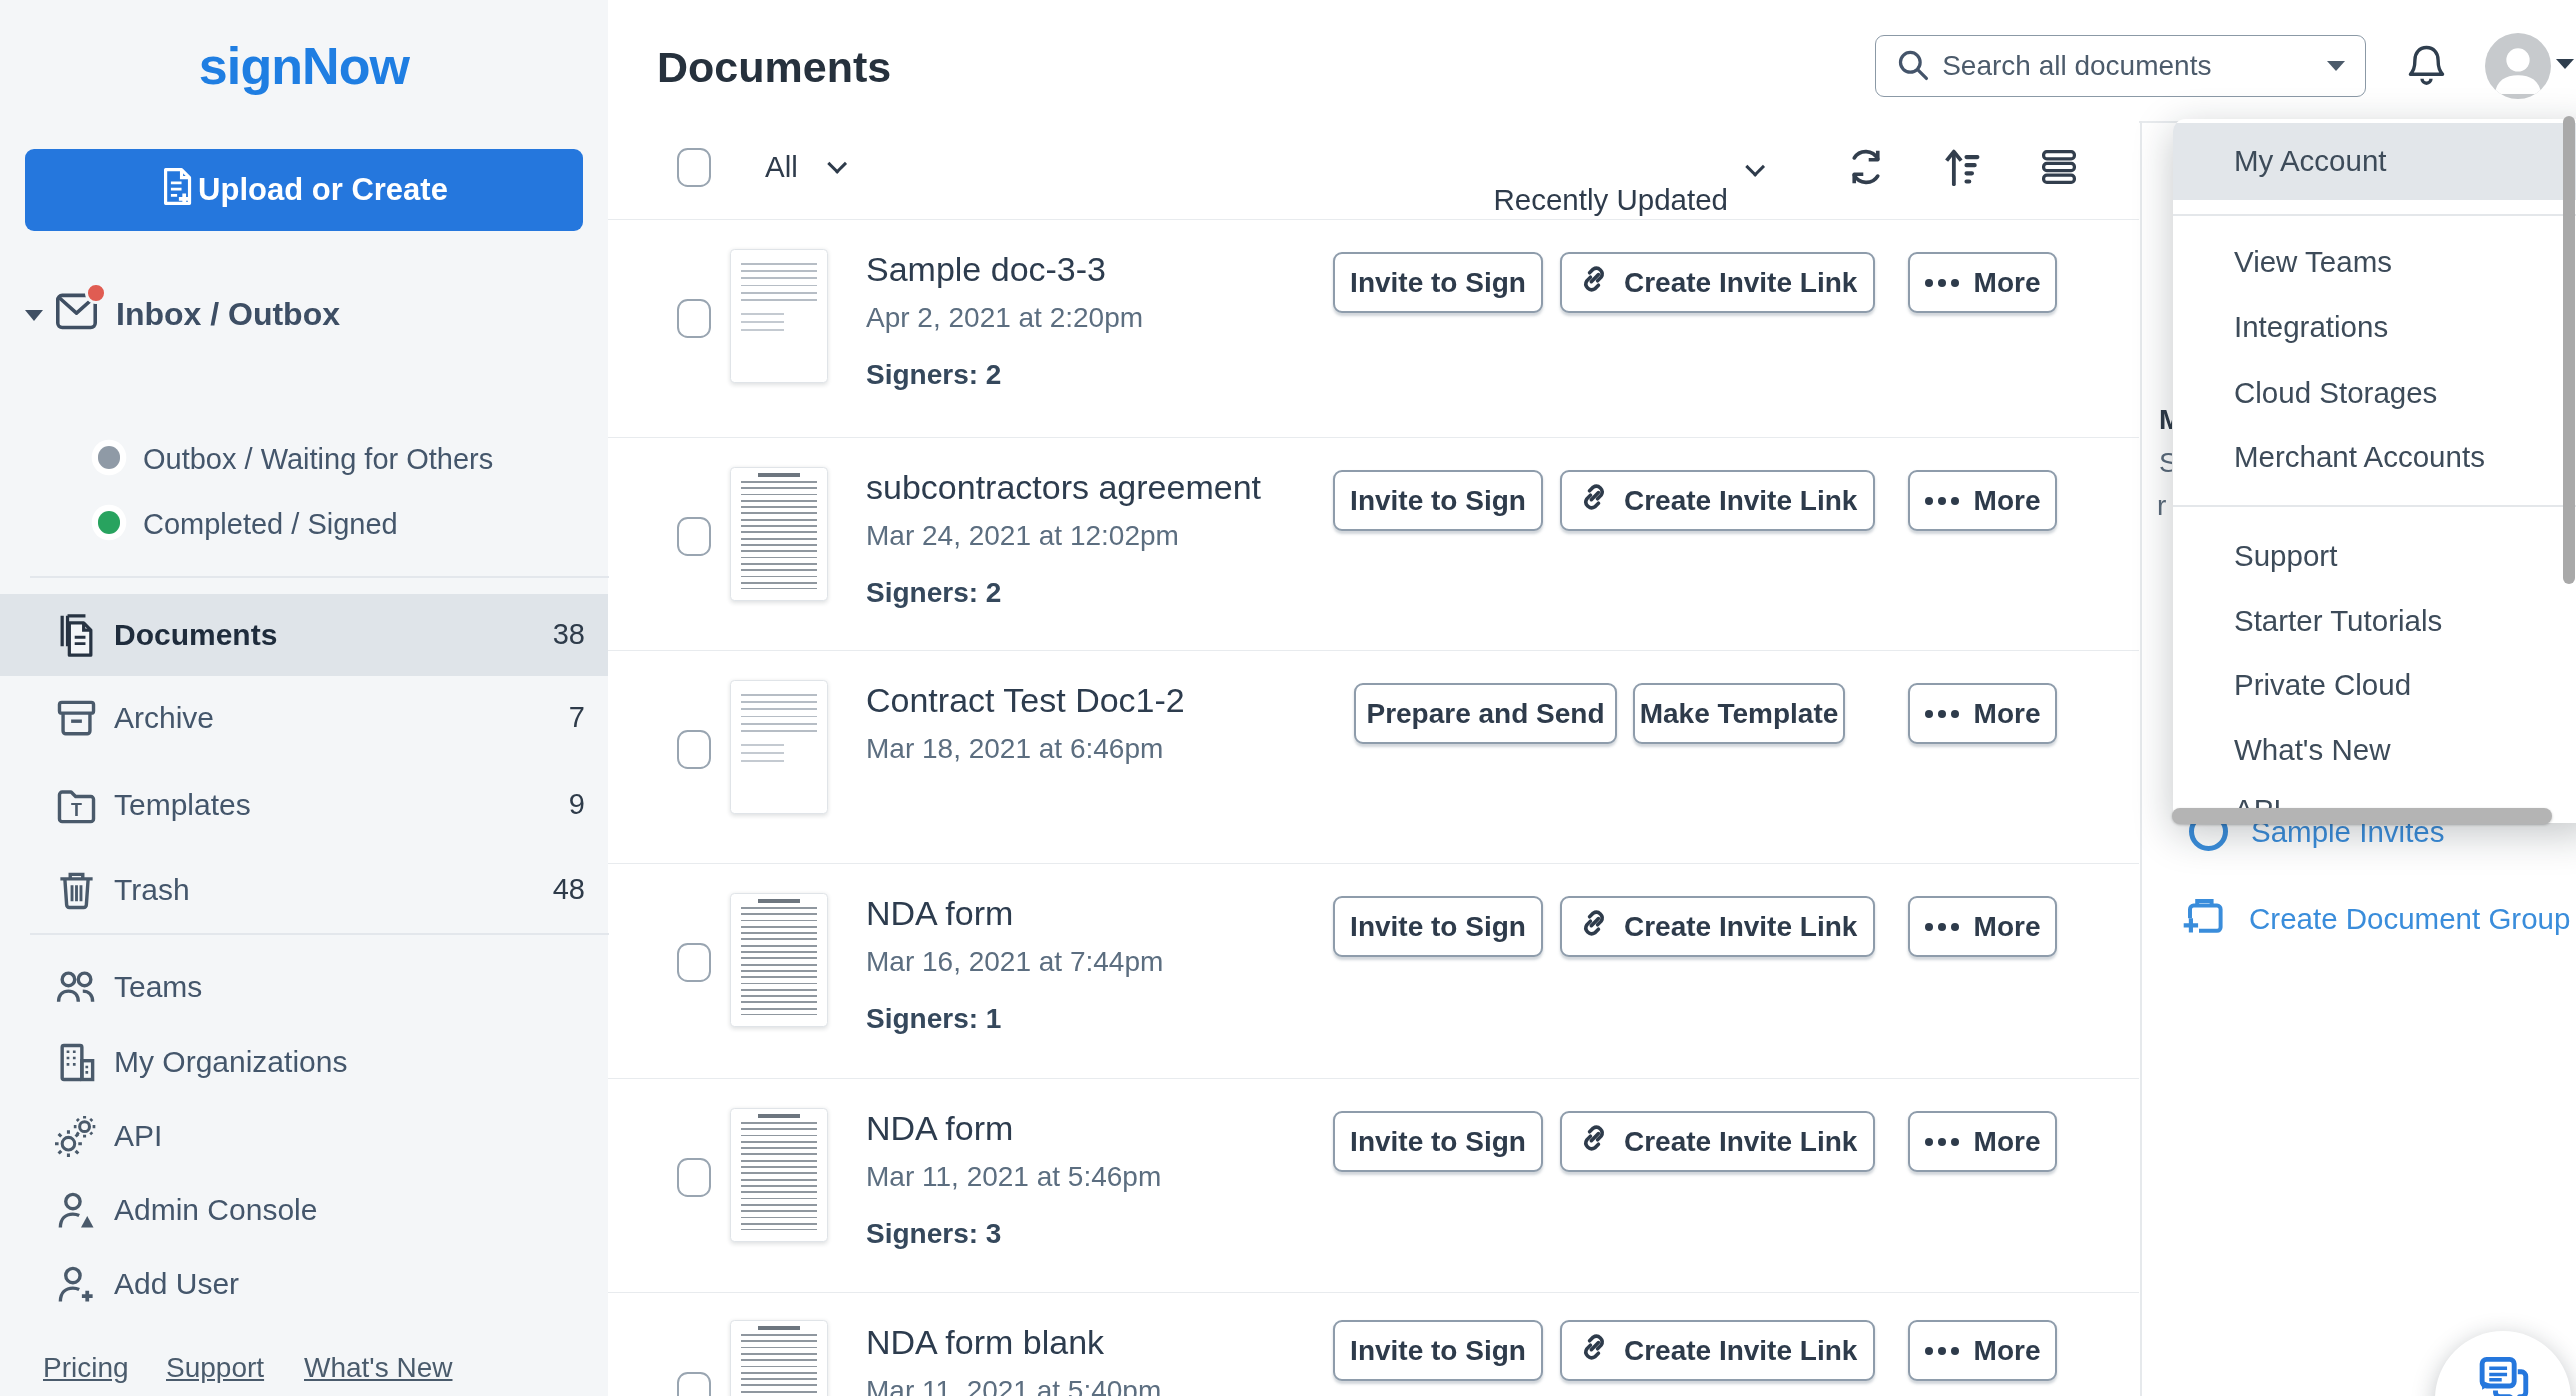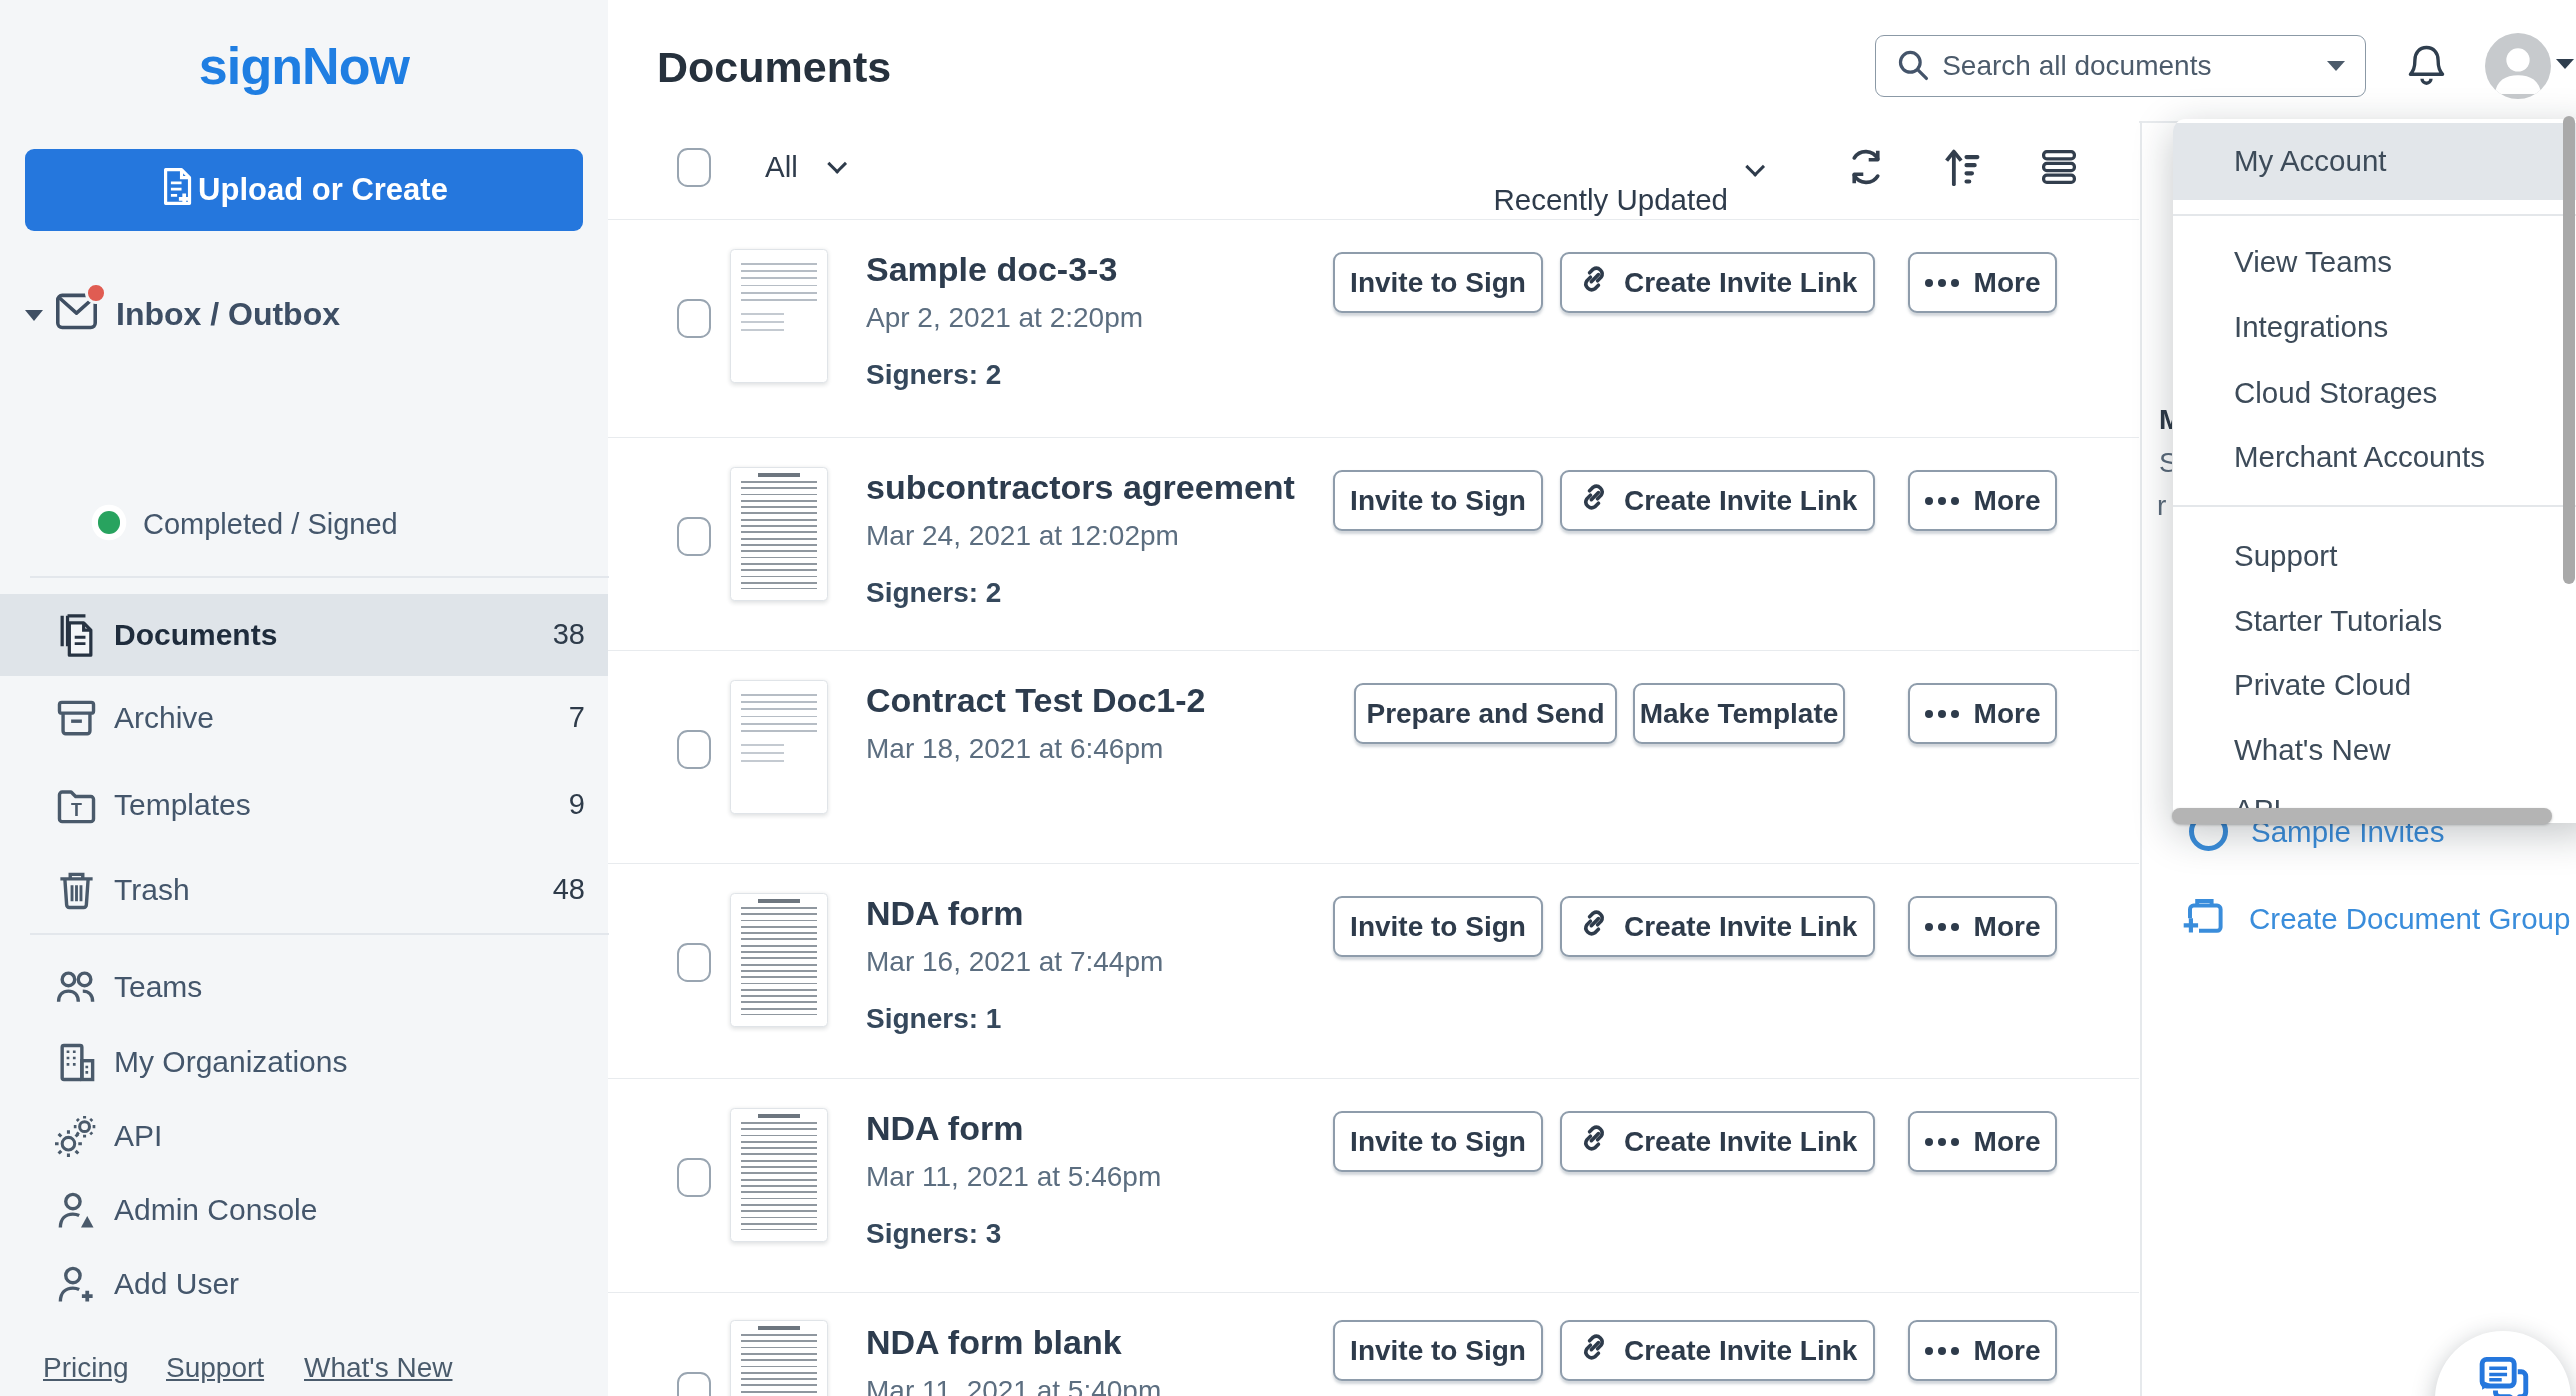--- a/index.html
+++ b/index.html
@@ -61,21 +61,21 @@
 
   
   .row{left:608px;width:1531px;height:218px;background:#fff;border-top:1.8px solid var(--line);z-index:2;}
   .row .cbox{left:69px;top:79px;}
   .thumb{position:absolute;left:122px;top:29px;width:98px;height:134px;background:#fff;border:1.8px solid #e0e4e8;border-radius:4.5px;box-shadow:0 1.8px 4.5px rgba(30,40,50,.14);}
   .thumb i{position:absolute;left:9.8px;right:9.8px;top:12.5px;display:block;}
   .thumb.sparse i{height:38px;background:repeating-linear-gradient(to bottom,#b6bdc5 0 1.8px,transparent 1.8px 7.2px);}
   .thumb.sparse i:nth-child(2){top:63px;height:23px;right:43px;background:repeating-linear-gradient(to bottom,#c4cad1 0 1.8px,transparent 1.8px 8px);}
   .thumb.dense i{bottom:10.7px;background:repeating-linear-gradient(to bottom,#8f979f 0 1.8px,transparent 1.8px 6.3px);}
   .thumb.dense i:nth-child(2){top:5.4px;left:27px;right:27px;height:3.6px;background:#6d767f;}
-  .doc-title{position:absolute;left:258px;top:30px;font-size:34px;font-weight:700;color:#2d3c4e;}
+  .doc-title{position:absolute;left:258px;top:30px;font-size:34px;font-weight:400;color:#2d3c4e;}
   .doc-date{position:absolute;left:258px;top:82px;font-size:28px;color:var(--mut);text-align:right;}
   .doc-signers{position:absolute;left:258px;top:139px;font-size:28px;font-weight:700;color:#35485c;}
   .btn{position:absolute;top:32px;height:61px;border:2.2px solid #8e9cab;border-radius:9px;background:#fff;
     display:flex;align-items:center;justify-content:center;gap:14.3px;font-size:28px;font-weight:700;color:#2e3b4b;
     box-shadow:0 2.7px 2.7px rgba(120,135,150,.35);cursor:pointer;}
   .dots{display:inline-flex;gap:5.4px;align-items:center;}
   .dots b{width:8px;height:8px;border-radius:50%;background:#2e3b4b;}
 
   
   .frag{position:absolute;width:12.5px;overflow:hidden;white-space:nowrap;font-size:28px;color:#5a6a7a;z-index:1;}
@@ -118,20 +118,24 @@
     <div class="abs group-head">
       <span class="caret-down"></span>
       <span class="env-wrap">
         <svg width="43" height="41" viewBox="0 0 48 46">
             <rect x="3" y="6" width="42" height="36" rx="5" fill="none" stroke="#3f4f63" stroke-width="4"></rect>
             <path d="M5 9l19 17L43 9" fill="none" stroke="#3f4f63" stroke-width="4" stroke-linejoin="round"></path>
           </svg>
         <span class="red-dot"></span>
       </span>
       <span class="group-label">Inbox / Outbox</span>
+    </div>
+    <div class="abs sub-item" style="top:433px">
+      <span class="sub-dot" style="background:#8f9aa6"></span>
+      <span class="sub-label">Outbox / Waiting for Others</span>
     </div>
     <div class="abs sub-item" style="top:498px">
       <span class="sub-dot" style="background:#28a35f"></span>
       <span class="sub-label">Completed / Signed</span>
     </div>
 
     <div class="abs side-div" style="top:576px"></div>
 
     <div class="abs nav-item active" style="top:594px">
       <span class="nav-ic">

